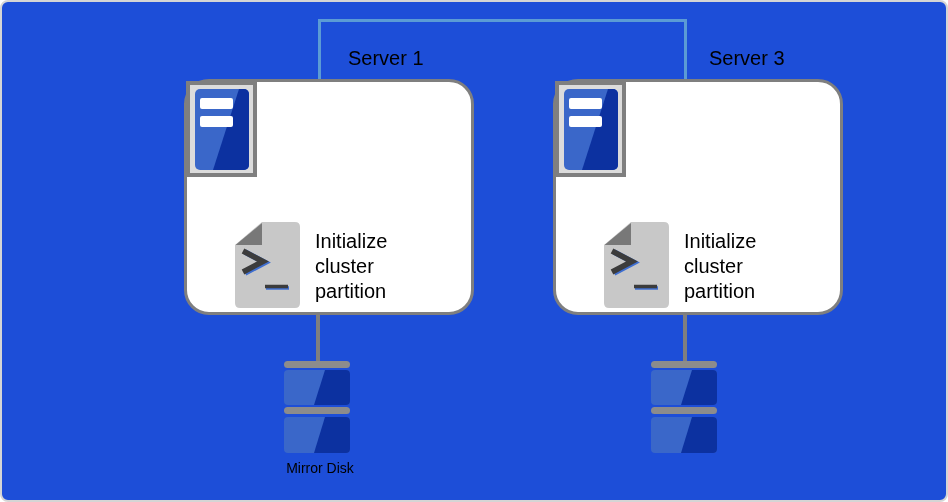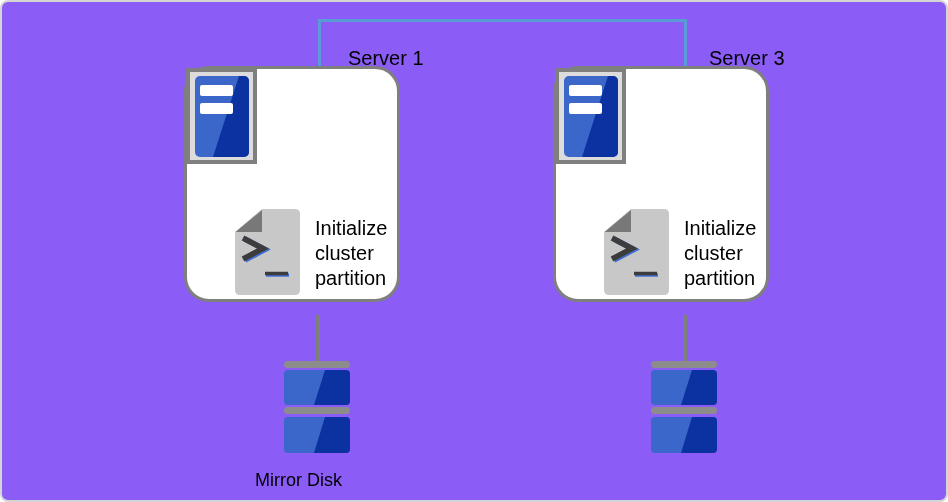--- a/index.html
+++ b/index.html
@@ -15,21 +15,21 @@
     --frame-gray:#d5d5d5;
     --text-black:#000000;
   }
   html,body{margin:0;padding:0;background:#fff;}
   .canvas{
     position:relative;
     width:948px;height:502px;
     box-sizing:border-box;
     border:2px solid var(--frame-gray,#d5d5d5);
     border-radius:8px;
-    background:#8b5cf6;
+    background:#1d4ed8;
     overflow:hidden;
     font-family:"Liberation Sans","DejaVu Sans",sans-serif;
     color:var(--text-black,#000);
   }
 
   
   .net-link{
     position:absolute;
     left:316px;top:17px;width:369px;height:60px;
     box-sizing:border-box;
@@ -38,21 +38,21 @@
     border-right:3px solid var(--link-blue,#5b9bd5);
   }
 
   .srv-label{
     position:absolute;top:45px;
     font-size:20px;line-height:22px;
     white-space:nowrap;
   }
 
   .server-box{
-    position:absolute;top:64px;width:216px;height:236px;
+    position:absolute;top:77px;width:290px;height:236px;
     box-sizing:border-box;
     border:3px solid var(--border-gray,#7f7f7f);
     border-radius:25px;
     background:#fff;
   }
   .icon-frame{
     position:absolute;left:-1px;top:-1px;width:71px;height:96px;
     box-sizing:border-box;
     border:4px solid var(--border-gray,#7f7f7f);
     background:#dcdcdc;
@@ -71,21 +71,21 @@
   .disk{position:absolute;top:359px;width:66px;height:92px;}
   .disk-bar{
     position:absolute;left:0;width:66px;height:7px;
     border-radius:3.5px;
     background:var(--disk-bar-gray,#8c8c8c);
   }
   .disk-body{position:absolute;left:0;}
 
   .disk-label{
     position:absolute;left:253px;top:455px;width:130px;
-    font-size:18px;line-height:22px;margin-top:12px;
+    text-align:center;font-size:14px;line-height:22px;
   }
 </style>
 </head>
 <body>
 
 <div class="canvas">
 
   <div class="net-link"></div>
 
   <div class="srv-label" style="left:346px">Server 1</div>

